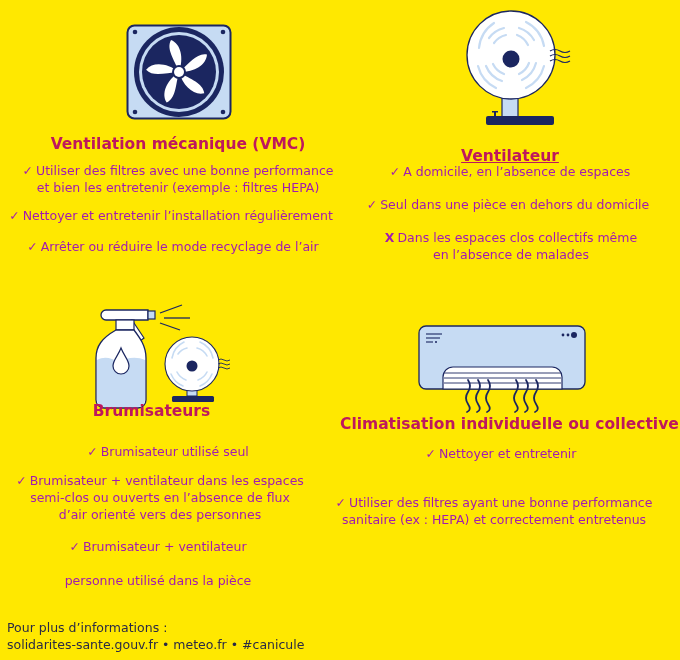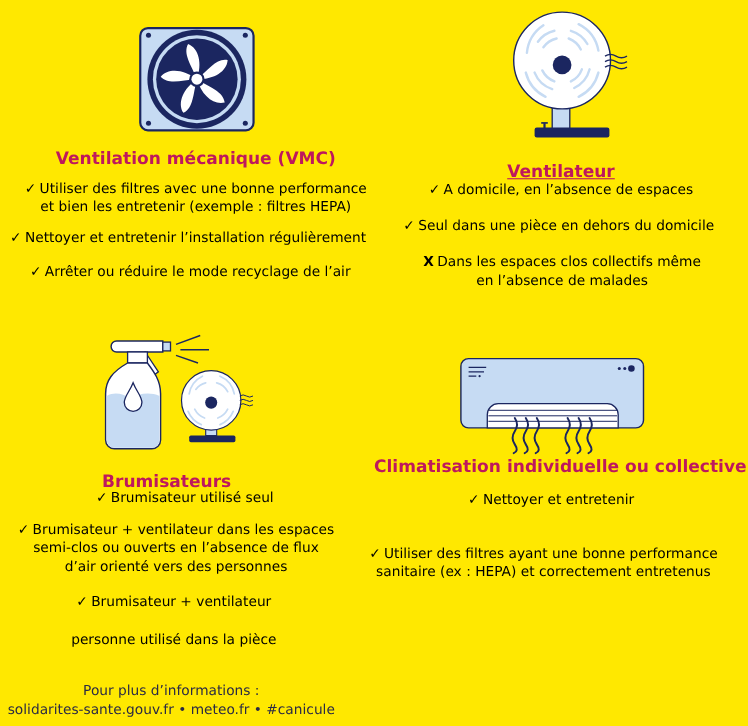--- a/index.html
+++ b/index.html
@@ -1,20 +1,20 @@
 <!DOCTYPE html>
 <html><head>
 <meta charset="utf-8">
 <style>
   html, body { margin:0; padding:0; }
   body { width:680px; height:660px; background:#FFE800; position:relative; overflow:hidden;
          font-family:"DejaVu Sans", sans-serif; color:#1A1F4E; }
   .abs { position:absolute; }
   .title { font-weight:bold; font-size:15.5px; text-align:center; white-space:nowrap; color:#be185d; }
-  .item { font-size:12.5px; text-align:center; line-height:17px; color:#000000; }
+  .item { font-size:12.5px; text-align:center; line-height:17px; color:#a21caf; }
   .mark { font-weight:bold; margin-right:3px; }
   .footer { font-size:12.5px; line-height:17px; color:#2A2A44; }
 </style>
 </head>
 <body>
 
 <div class="abs" style="left:126px;top:24px;width:106px;height:96px;">
   <svg width="106" height="96" viewBox="0 0 106 96">
     <rect x="1.5" y="1.5" width="103" height="93" rx="7" fill="#C6DBF3" stroke="#1B2660" stroke-width="2"></rect>
     <circle cx="9" cy="8" r="2.3" fill="#1B2660"></circle>
@@ -119,21 +119,21 @@
         <path d="M91 90 A22 22 0 0 1 79 78"></path>
     </g>
     <circle cx="100" cy="70" r="5.5" fill="#1B2660"></circle>
     <g fill="none" stroke="#1B2660" stroke-width="0.9">
       <path d="M126 64 q3 -2 6 0 t6 0"></path>
         <path d="M126 68 q3 -2 6 0 t6 0"></path>
         <path d="M126 72 q3 -2 6 0 t6 0"></path>
     </g>
   </svg>
 </div>
-<div class="abs title" style="left:0;width:303px;top:429px;">Brumisateurs</div>
+<div class="abs title" style="left:0;width:303px;top:402px;">Brumisateurs</div>
 <div class="abs item" style="left:0;width:336px;top:443px;">
   <span class="mark">✓</span><span>Brumisateur utilisé seul</span>
 </div>
 <div class="abs item" style="left:0;width:320px;top:472px;">
   <span class="mark">✓</span><span>Brumisateur + ventilateur dans les espaces</span><br>
   <span>semi-clos ou ouverts en l’absence de flux</span><br>
   <span>d’air orienté vers des personnes</span>
 </div>
 <div class="abs item" style="left:0;width:316px;top:538px;">
   <span class="mark">✓</span><span>Brumisateur + ventilateur</span><br>
@@ -171,16 +171,16 @@
 </div>
 <div class="abs title" style="left:340px;width:336px;top:415px;">Climatisation individuelle ou collective</div>
 <div class="abs item" style="left:340px;width:322px;top:445px;">
   <span class="mark">✓</span><span>Nettoyer et entretenir</span><br>
 </div>
 <div class="abs item" style="left:318px;width:352px;top:494px;">
   <span class="mark">✓</span><span>Utiliser des filtres ayant une bonne performance</span><br>
   <span>sanitaire (ex : HEPA) et correctement entretenus</span>
 </div>
 
-<div class="abs footer" style="left:7px;top:619px;text-align:center;">
+<div class="abs footer" style="left:7px;top:619px;">
   <div>Pour plus d’informations :</div>
   <div>solidarites-sante.gouv.fr • meteo.fr • #canicule</div>
 </div>
 
 </body></html>

